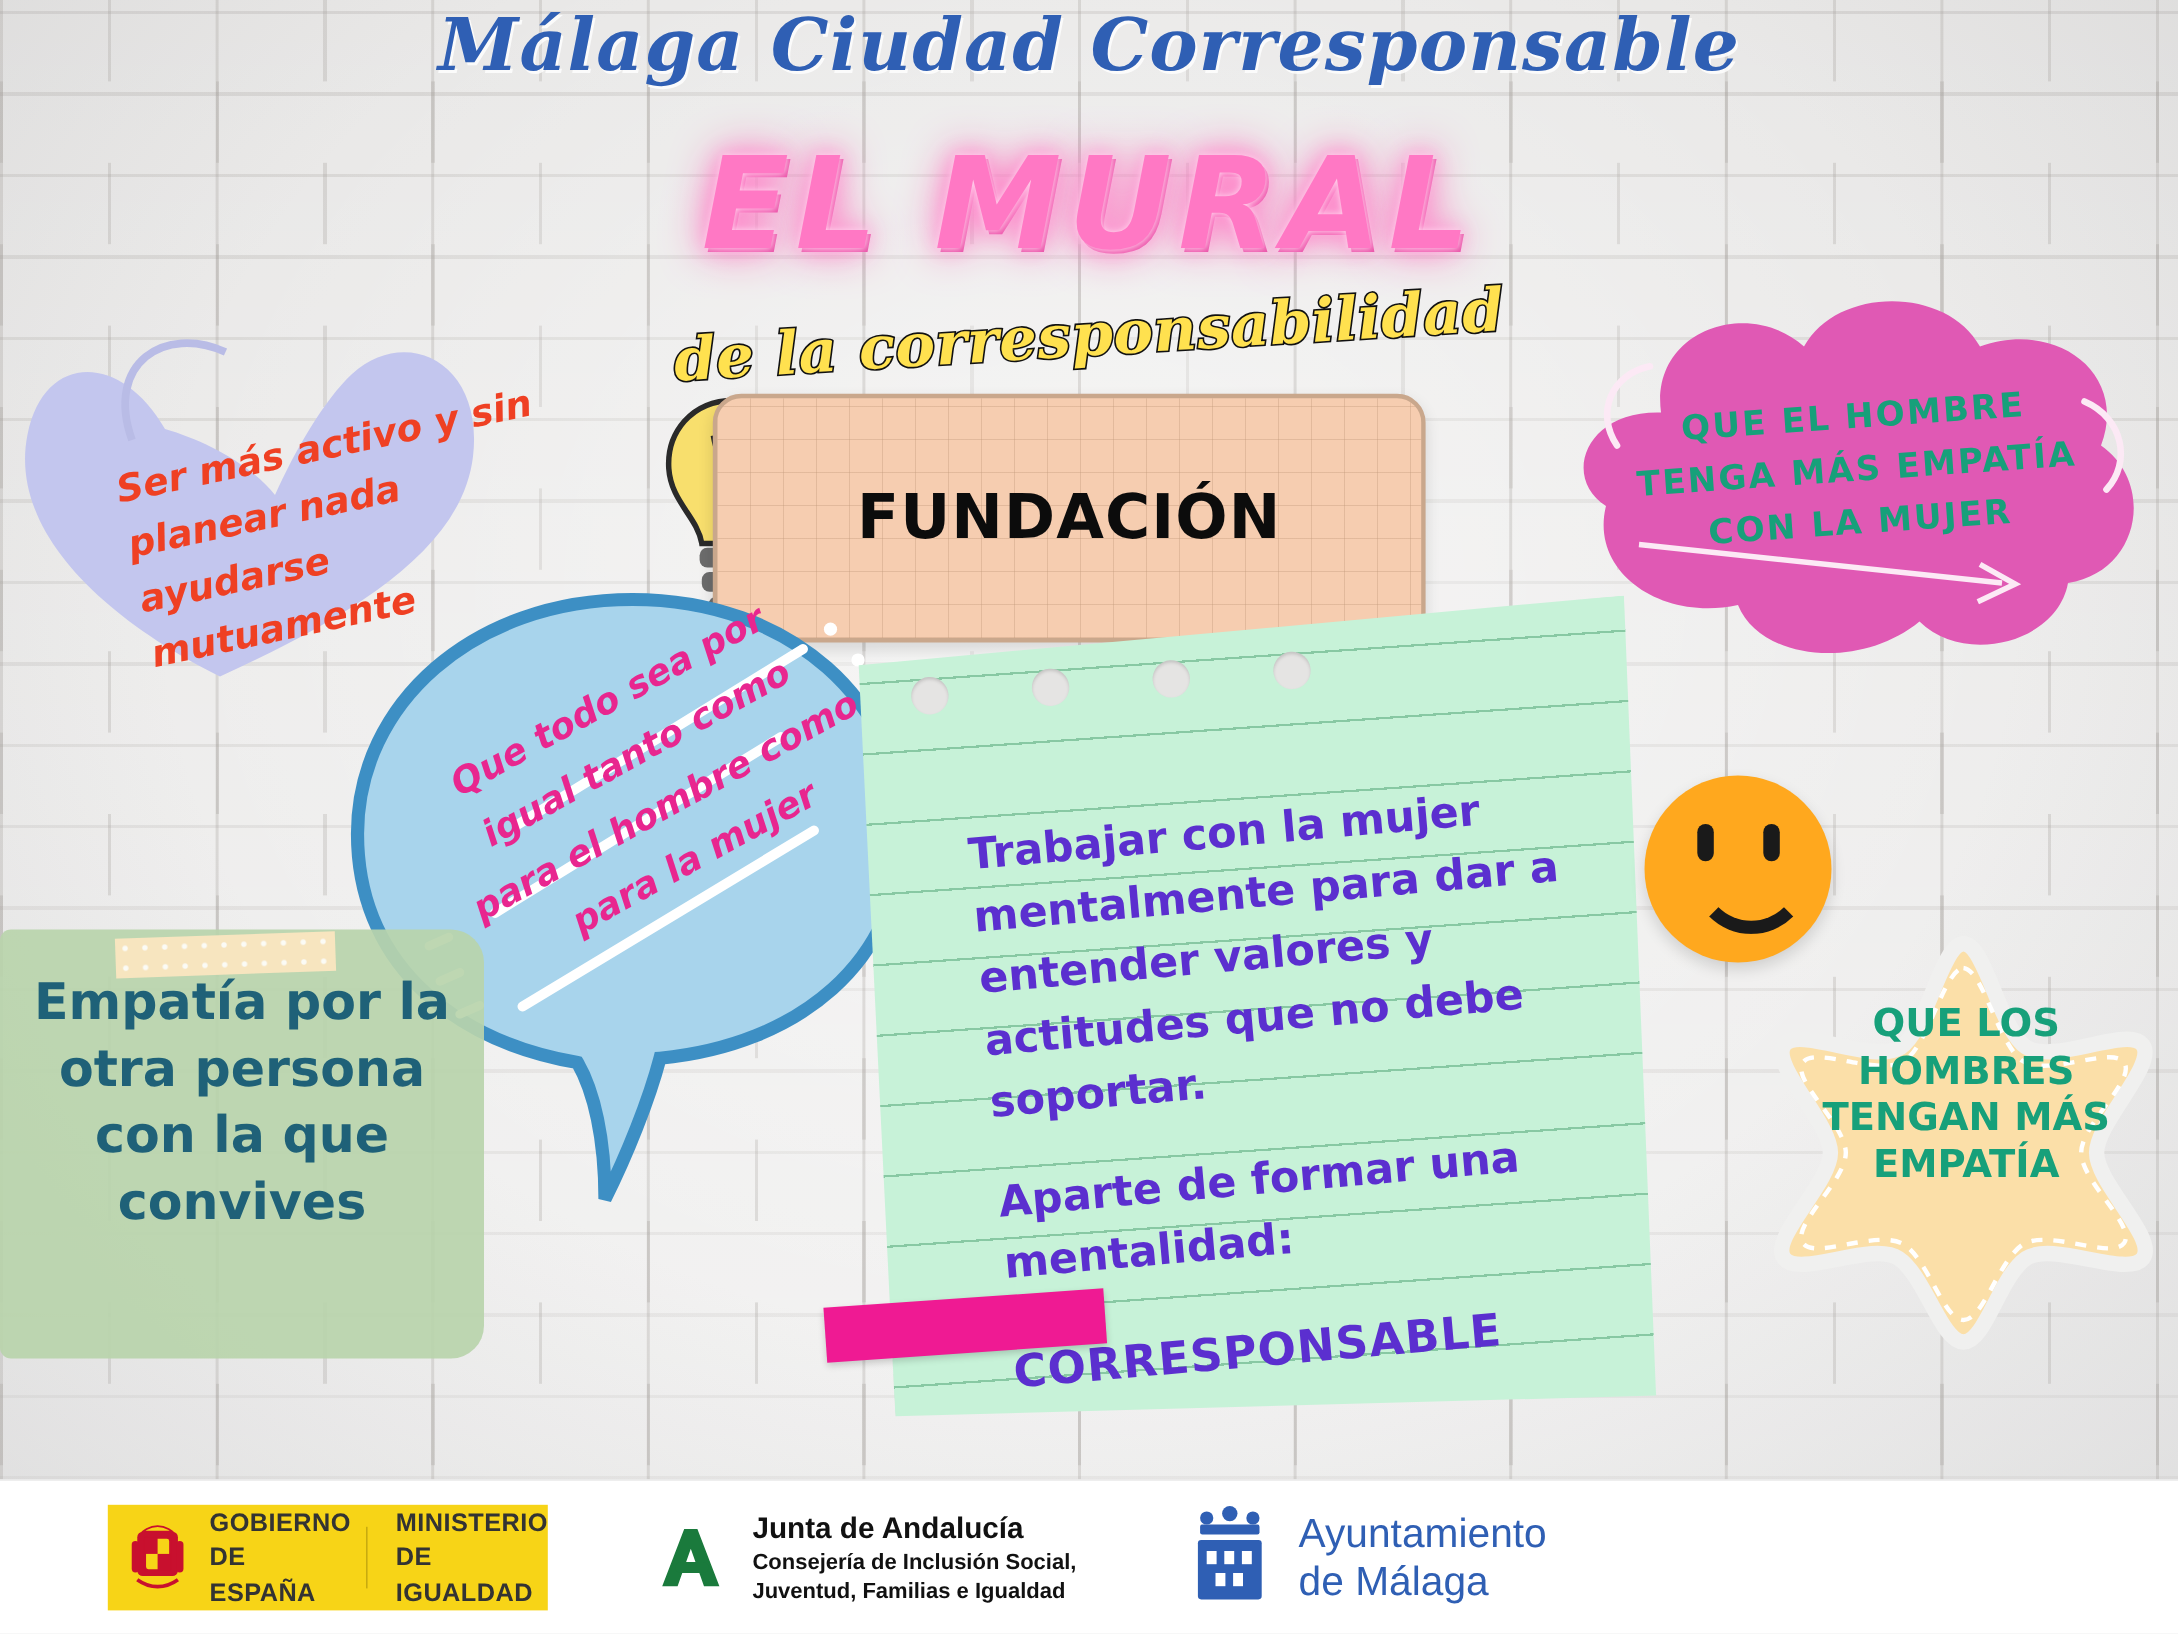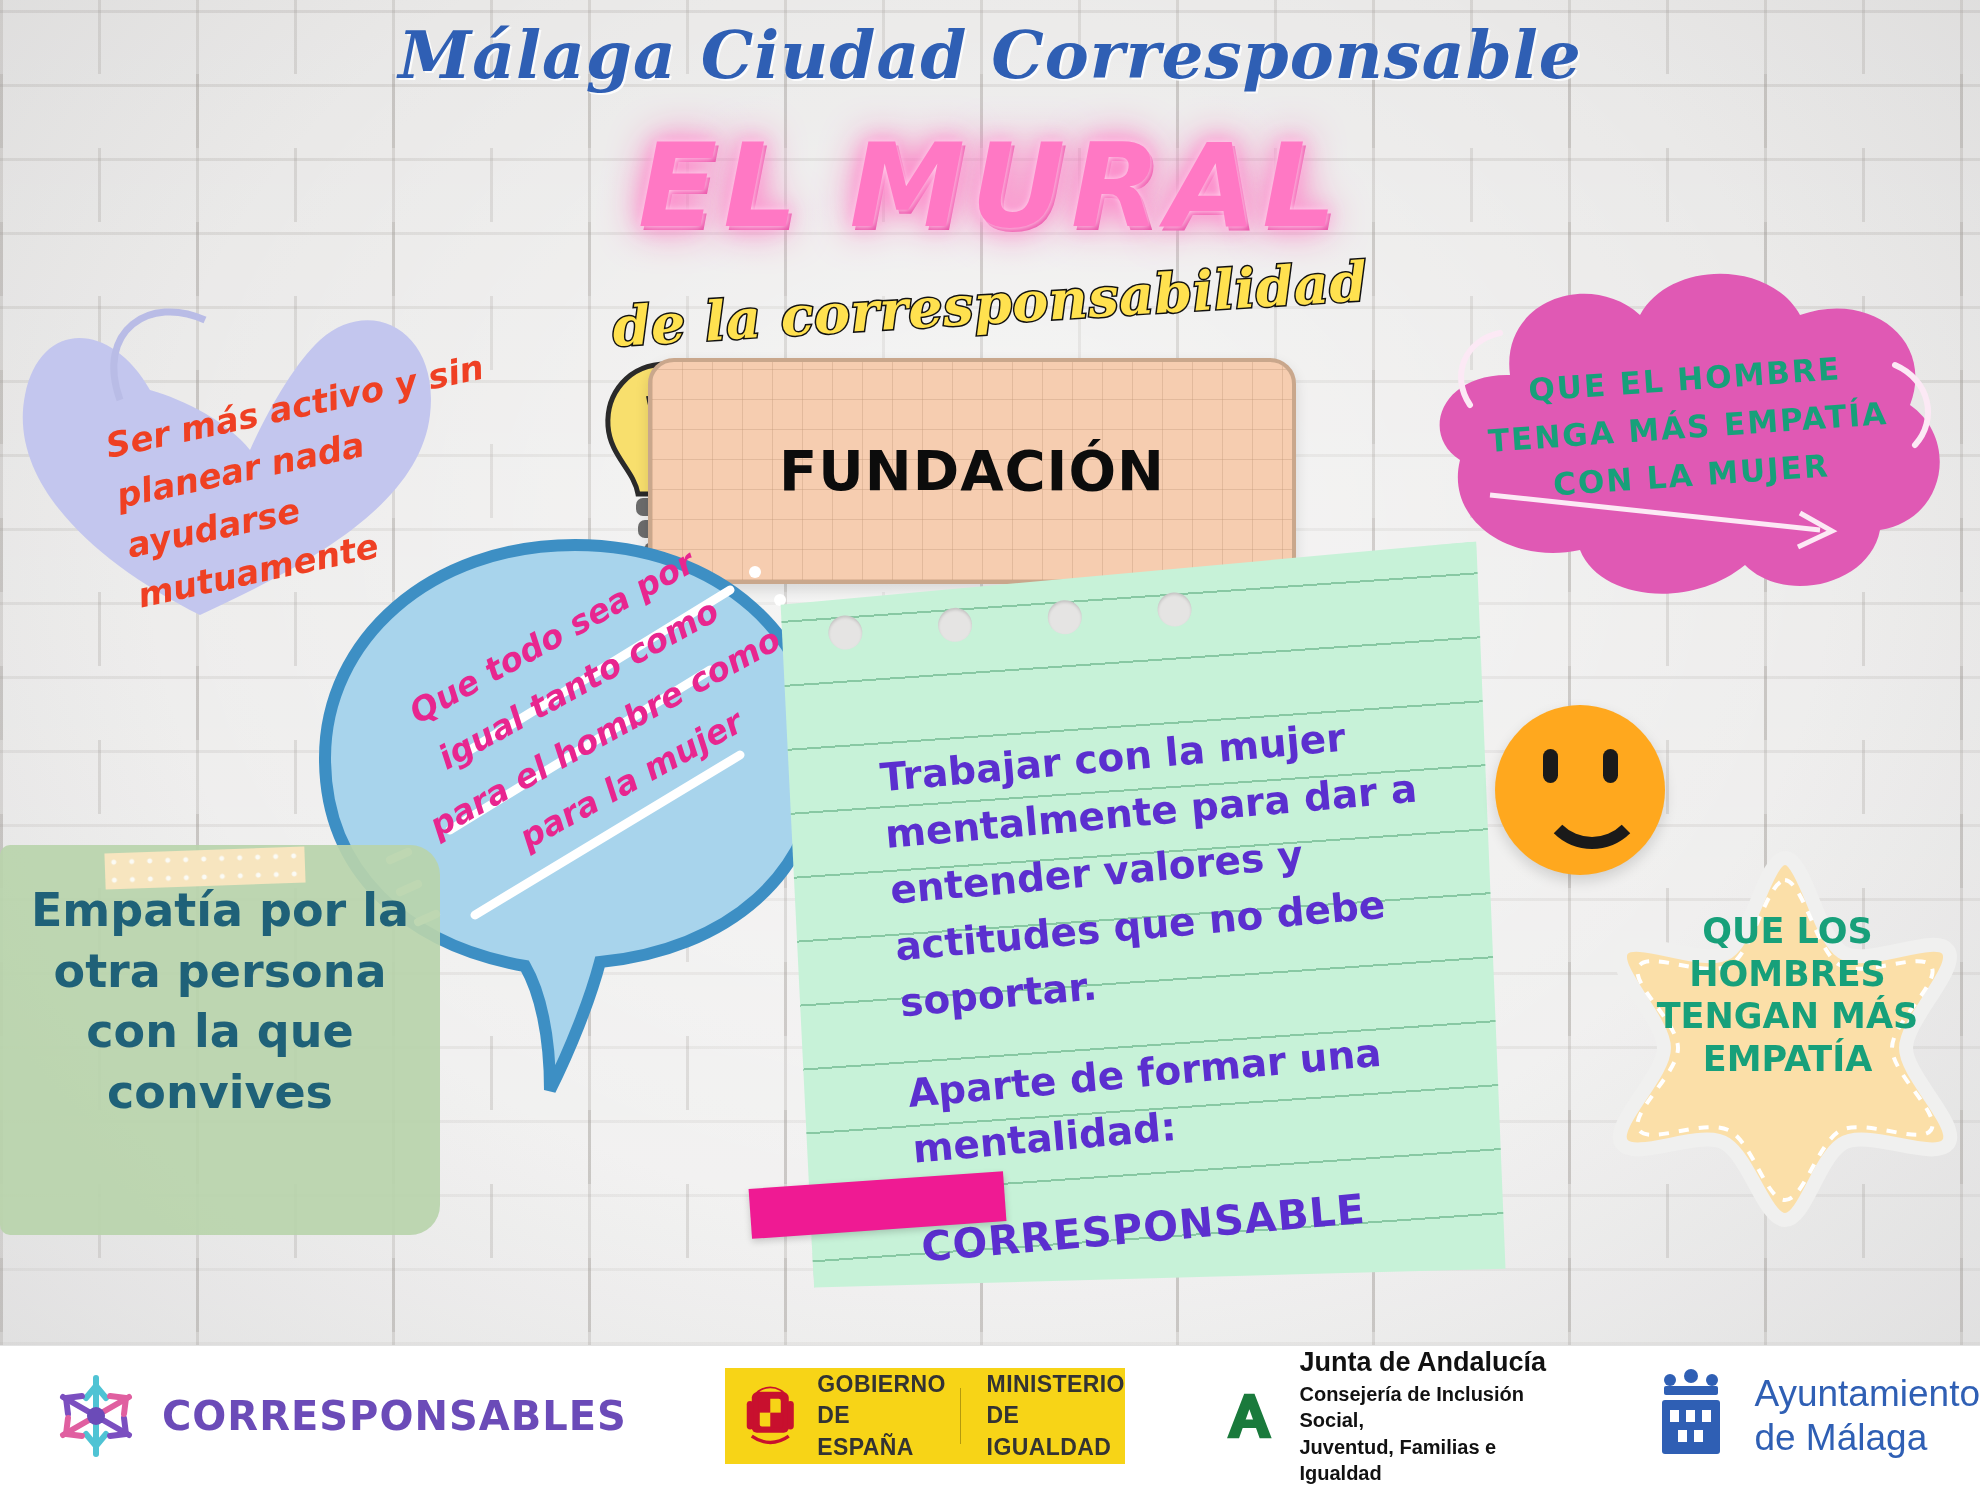--- a/index.html
+++ b/index.html
@@ -63,21 +63,21 @@
   .vign {
     position: absolute;
     left:0; top:0; right:0; bottom:0;
     background: radial-gradient(ellipse at 50% 40%, rgba(255,255,255,0.55) 0%, rgba(255,255,255,0.0) 60%, rgba(170,170,172,0.25) 100%);
     pointer-events: none;
   }
 
   
   .title-main {
     position: absolute;
-    left: 0; top: 16px;
+    left: 0; top: 2px;
     width: 1980px;
     text-align: center;
     font-family: "DejaVu Serif", serif;
     font-style: italic;
     font-weight: bold;
     font-size: 66px;
     color: #2f5fb4;
     letter-spacing: 1px;
     text-shadow: 2px 2px 0 rgba(255,255,255,0.8);
   }
@@ -476,37 +476,20 @@
   </div>
 
   <svg class="star" viewBox="0 0 390 390">
     <path d="M195 18 C215 18 228 96 252 112 C277 128 345 92 358 110 C371 128 316 180 316 208 C316 236 372 286 358 304 C344 322 276 288 252 304 C228 320 215 380 195 380 C175 380 160 320 136 304 C112 288 46 322 32 304 C18 286 74 236 74 208 C74 180 19 128 32 110 C45 92 113 128 138 112 C162 96 175 18 195 18 Z" fill="#fbdfa8" stroke="#f0f0ef" stroke-width="14"></path>
     <path d="M195 40 C213 42 226 108 248 124 C271 140 330 110 341 126 C352 142 302 182 302 208 C302 234 352 274 341 290 C330 306 271 276 248 292 C226 308 213 360 195 360 C177 360 164 308 142 292 C118 276 60 306 49 290 C38 274 88 234 88 208 C88 182 38 142 49 126 C60 110 118 140 142 124 C164 108 177 42 195 40 Z" fill="none" stroke="#ffffff" stroke-width="4" stroke-dasharray="10 10"></path>
   </svg>
   <div class="star-text">QUE LOS HOMBRES TENGAN MÁS EMPATÍA</div>
 
   <div class="footer">
 
-    <div class="logo-block logo-corr">
-      <svg width="96" height="96" viewBox="0 0 96 96">
-        <g stroke-width="6" stroke-linecap="round" fill="none">
-          <path d="M48 10 L48 86" stroke="#4fc3d4"></path>
-          <path d="M15 29 L81 67" stroke="#7b4fc0"></path>
-          <path d="M15 67 L81 29" stroke="#e05fa0"></path>
-          <path d="M48 18 L38 30 M48 18 L58 30" stroke="#4fc3d4"></path>
-          <path d="M48 78 L38 66 M48 78 L58 66" stroke="#4fc3d4"></path>
-          <path d="M18 30 L20 46 M18 30 L34 28" stroke="#7b4fc0"></path>
-          <path d="M78 66 L76 50 M78 66 L62 68" stroke="#7b4fc0"></path>
-          <path d="M18 66 L20 50 M18 66 L34 68" stroke="#e05fa0"></path>
-          <path d="M78 30 L76 46 M78 30 L62 28" stroke="#e05fa0"></path>
-        </g>
-        <circle cx="48" cy="48" r="9" fill="#6b4bb8"></circle>
-      </svg>
-      <div class="logo-corr-text">CORRESPONSABLES</div>
-    </div>
 
     <div class="gob">
       <svg class="crest" viewBox="0 0 84 84">
         <rect x="20" y="14" width="44" height="48" rx="6" fill="#c8102e"></rect>
         <rect x="28" y="20" width="28" height="36" rx="4" fill="#f7d417" stroke="#c8102e" stroke-width="3"></rect>
         <rect x="28" y="20" width="14" height="18" fill="#c8102e"></rect>
         <rect x="42" y="38" width="14" height="18" fill="#c8102e"></rect>
         <path d="M42 8 C32 8 26 14 26 14 L58 14 C58 14 52 8 42 8 Z" fill="#f7d417" stroke="#c8102e" stroke-width="2"></path>
         <rect x="14" y="24" width="8" height="34" rx="4" fill="#c8102e"></rect>
         <rect x="62" y="24" width="8" height="34" rx="4" fill="#c8102e"></rect>

